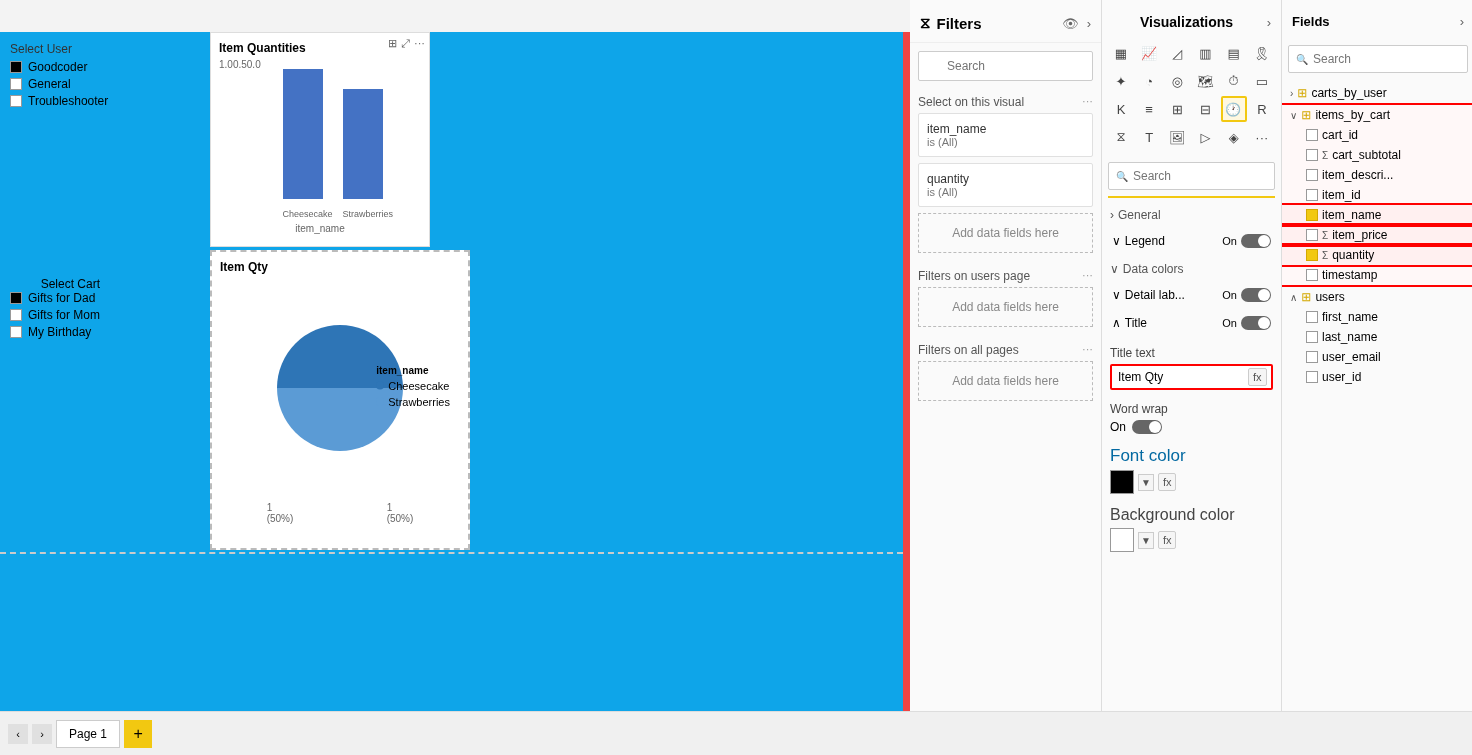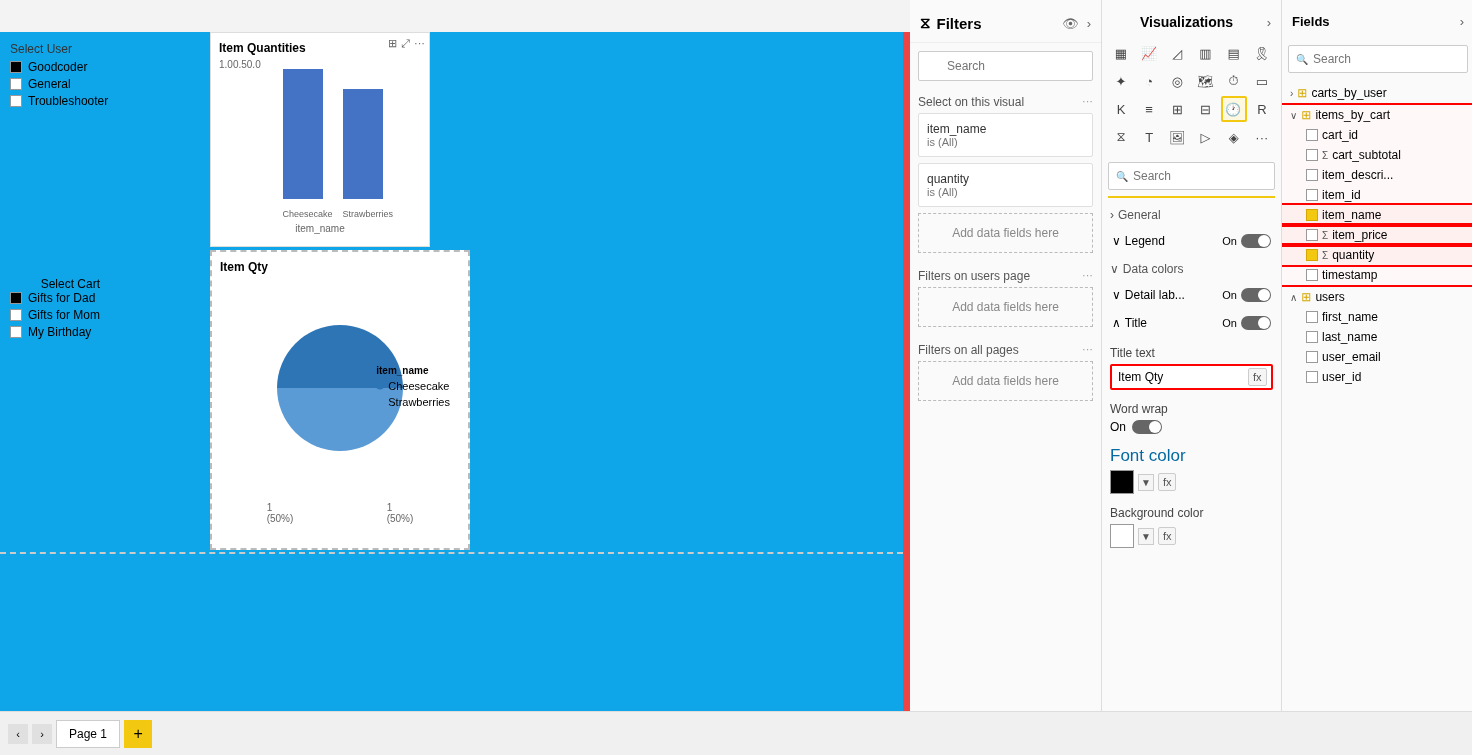--- a/index.html
+++ b/index.html
@@ -92,21 +92,21 @@
     .word-wrap-label { font-size: 12px; color: #444; margin-bottom: 4px; }
     .word-wrap-toggle { display: flex; align-items: center; gap: 6px; font-size: 12px; }
 
     .font-color-section { padding: 6px 8px; }
     .font-color-label { font-size: 17px; color: #0369a1; margin-bottom: 4px; }
     .color-picker-row { display: flex; align-items: center; gap: 4px; }
     .color-box { width: 24px; height: 24px; background: #000; border: 1px solid #999; }
     .color-dropdown { font-size: 10px; color: #555; padding: 2px; border: 1px solid #ccc; background: #f5f5f5; cursor: pointer; }
 
     .bg-color-section { padding: 6px 8px; }
-    .bg-color-label { font-size: 12px; color: #444; margin-bottom: 4px; }
+    .bg-color-label { font-size: 16px; color: #444; margin-bottom: 4px; }
     .bg-color-box { width: 24px; height: 24px; background: #fff; border: 1px solid #999; }
 
     
     .fields-panel { flex: 0 0 192px; background: #fafafa; display: flex; flex-direction: column; overflow: hidden; }
     .fields-header { display: flex; align-items: center; justify-content: space-between; padding: 14px 10px 10px; }
     .fields-title { font-size: 13px; font-weight: 600; }
     .fields-search { padding: 6px; }
     .fields-search-box { width: 100%; height: 28px; border: 1px solid #ccc; padding: 0 6px 0 24px; font-size: 12px; border-radius: 2px; }
 
     .fields-tree { overflow-y: auto; flex: 1; padding: 4px 0; }

